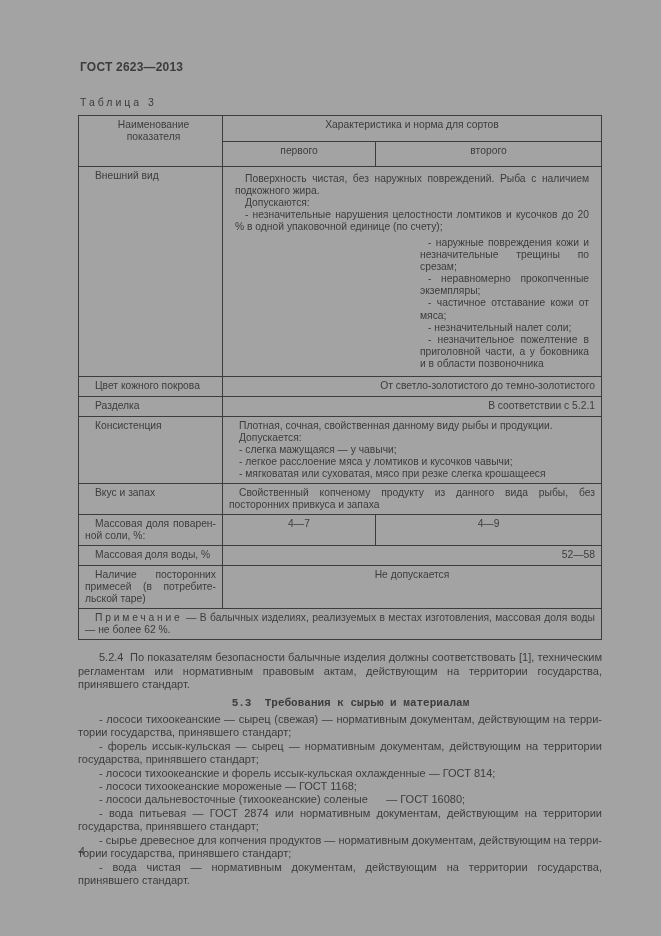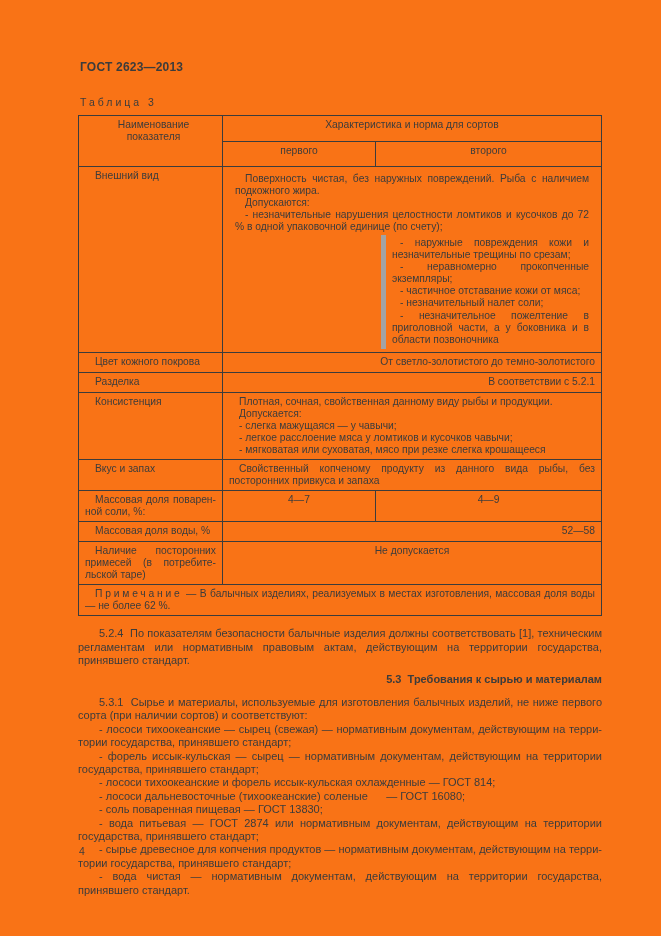--- a/index.html
+++ b/index.html
@@ -1,20 +1,20 @@
 <!DOCTYPE html>
 <html lang="ru"><head>
 <meta charset="utf-8">
 <style>
   * { box-sizing: border-box; }
   html,body { margin:0; padding:0; background:#ffffff; }
   .page {
     position: relative;
     width: 661px; height: 936px;
-    background: #f97316;
+    background: #a3a3a3;
     color: #3c3c3c;
     font-family: "Liberation Sans", sans-serif;
     padding: 60px 59px 0 78px;
     overflow: hidden;
   }
   .doc-number {
     font-size: 12px; font-weight: bold; letter-spacing: .2px;
     margin: 0 0 0 2px;
   }
   .table-caption {
@@ -40,31 +40,31 @@
   td.lbl p, td.val p, .note-cell p { margin: 0; text-indent: 10px; text-align: justify; }
   td.lbl { text-align: justify; }
   td.center { text-align: right; vertical-align: middle; }
   td.bc { vertical-align: bottom; text-align: center; padding-bottom: 4px; }
   
   td.app { padding: 0; }
   .app-common { padding: 3px 6px 2px; min-height: 62px; }
   .app-common p { margin:0; text-indent: 10px; text-align: justify; }
   .app-split { display: flex; min-height: 82px; }
   .app-g1 { width: 152px; flex: none; }
-  .app-g2 { flex: 1; border-left: 5px solid #a3a3a3; padding: 2px 6px 3px; }
+  .app-g2 { flex: 1; border-left: 1px solid #a3a3a3; padding: 2px 6px 3px; margin-left: 32px; }
   .app-g2 p { margin: 0; text-indent: 8px; text-align: justify; }
   .note-cell { padding: 3px 6px 4px; }
   .spaced { letter-spacing: 2.8px; margin-top: 12px; }
   
   .body-text { margin-top: 11px; width: 524px; }
   .body-text p {
     margin: 0; font-size: 11px; line-height: 13.4px;
     text-align: justify; text-indent: 21px;
   }
-  .body-text p.heading { font-weight: bold; text-align: right; margin: 5px 0 10px; }
+  .body-text p.heading { font-weight: bold; text-align: center; margin: 5px 0 3px; font-family: Liberation Mono, monospace; }
   .page-number { position: absolute; left: 79px; top: 845px; font-size: 10.5px; }
 </style>
 </head>
 <body>
 
 <div class="page">
 
   <div class="doc-number">ГОСТ 2623—2013</div>
 
   <div class="table-caption">Таблица 3</div>
@@ -87,21 +87,21 @@
       </tr>
 
       <tr style="height:144px">
         <td class="lbl">
             <p>Внешний вид</p>
           </td>
         <td class="app" colspan="2">
           <div class="app-common">
               <p>Поверхность чистая, без наружных повреждений. Рыба с наличием подкожно­го жира.</p>
               <p>Допускаются:</p>
-              <p>- незначительные нарушения целостности ломтиков и кусочков до 72 % в одной упаковочной единице (по счету);</p>
+              <p>- незначительные нарушения целостности ломтиков и кусочков до 20 % в одной упаковочной единице (по счету);</p>
             </div>
           <div class="app-split">
             <div class="app-g1"></div>
             <div class="app-g2">
                 <p>- наружные повреждения кожи и незначи­тельные трещины по срезам;</p>
                 <p>- неравномерно прокопченные экземпляры;</p>
                 <p>- частичное отставание кожи от мяса;</p>
                 <p>- незначительный налет соли;</p>
                 <p>- незначительное пожелтение в приголовной части, а у боковника и в области позвоночника</p>
               </div>
@@ -171,26 +171,25 @@
         <td class="note-cell" colspan="3">
           <p><span class="spaced">Примечание</span><span> — В балычных изделиях, реализуемых в местах изготовления, массовая доля воды — не более 62 %.</span></p>
         </td>
       </tr>
     </tbody>
   </table>
 
   <div class="body-text">
       <p>5.2.4&nbsp; По показателям безопасности балычные изделия должны соответствовать [1], техническим регламентам или нормативным правовым актам, действующим на территории государства, принявшего стандарт.</p>
       <p class="heading">5.3&nbsp; Требования к сырью и материалам</p>
-      <p>5.3.1&nbsp; Сырье и материалы, используемые для изготовления балычных изделий, не ниже первого сорта (при наличии сортов) и соответствуют:</p>
       <p>- лососи тихоокеанские — сырец (свежая) — нормативным документам, действующим на терри­тории государства, принявшего стандарт;</p>
       <p>- форель иссык-кульская — сырец — нормативным документам, действующим на территории государства, принявшего стандарт;</p>
       <p>- лососи тихоокеанские и форель иссык-кульская охлажденные — ГОСТ 814;</p>
+      <p>- лососи тихоокеанские мороженые — ГОСТ 1168;</p>
       <p>- лососи дальневосточные (тихоокеанские) соленые&nbsp;&nbsp;&nbsp;&nbsp;&nbsp; — ГОСТ 16080;</p>
-      <p>- соль поваренная пищевая — ГОСТ 13830;</p>
       <p>- вода питьевая — ГОСТ 2874 или нормативным документам, действующим на территории госуда­рства, принявшего стандарт;</p>
       <p>- сырье древесное для копчения продуктов — нормативным документам, действующим на терри­тории государства, принявшего стандарт;</p>
       <p>- вода чистая — нормативным документам, действующим на территории государства, принявшего стандарт.</p>
     </div>
 
   <div class="page-number">4</div>
 
 </div>
 
 </body></html>

